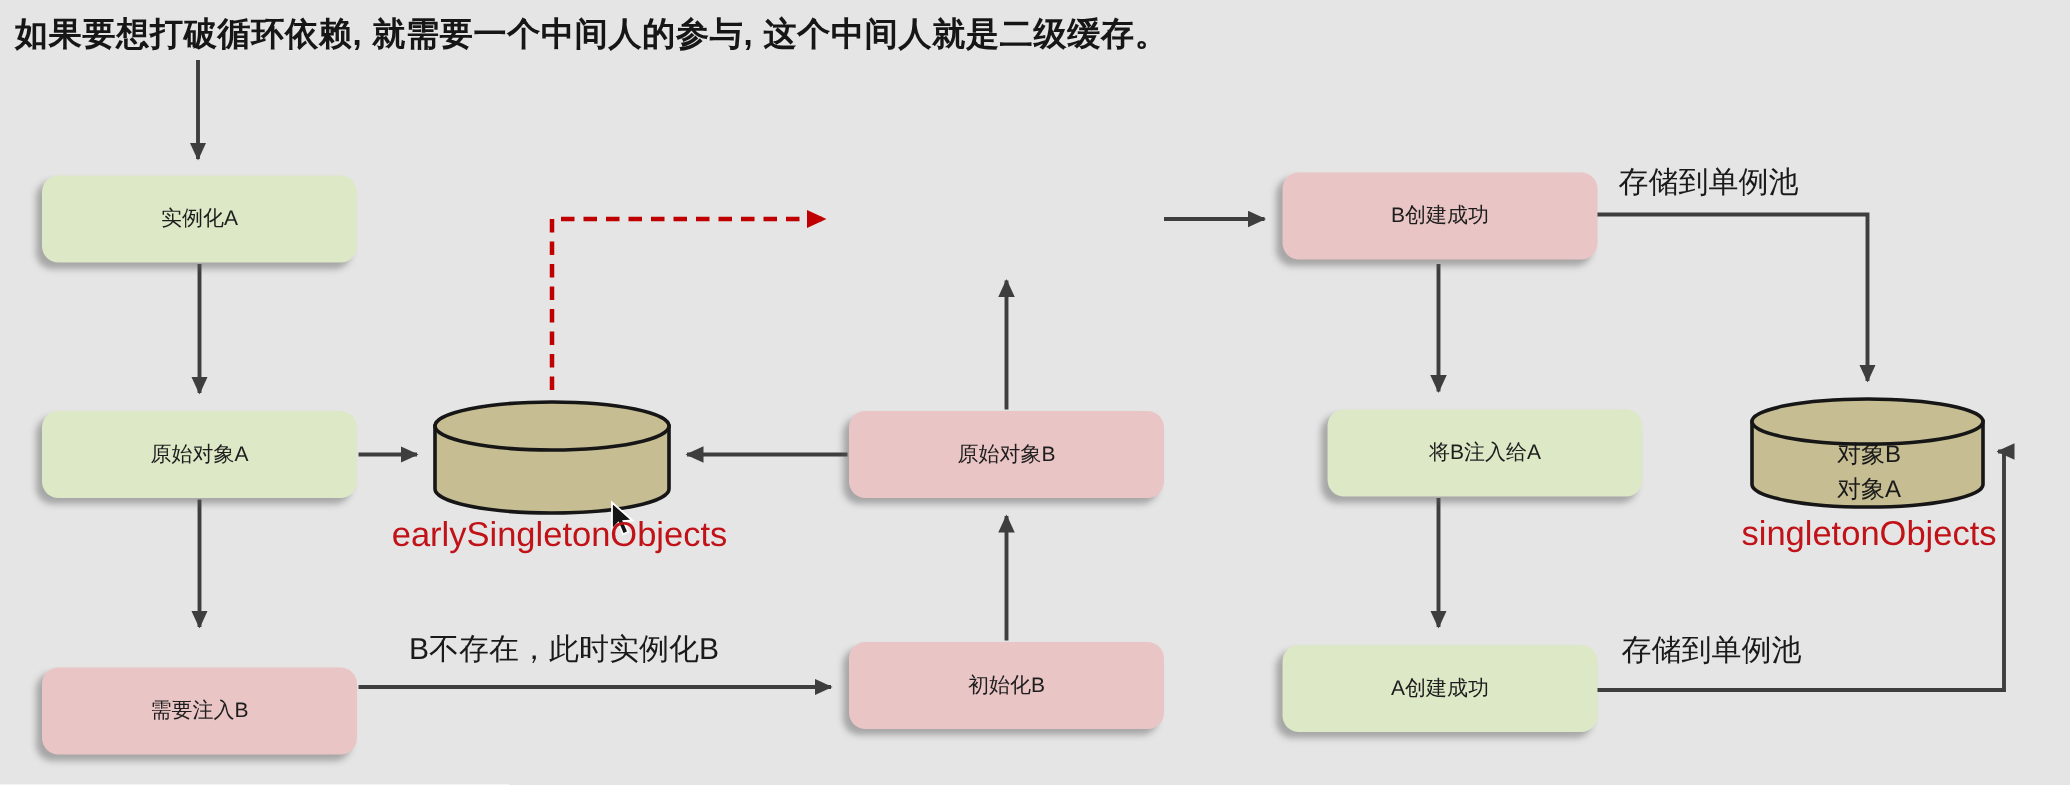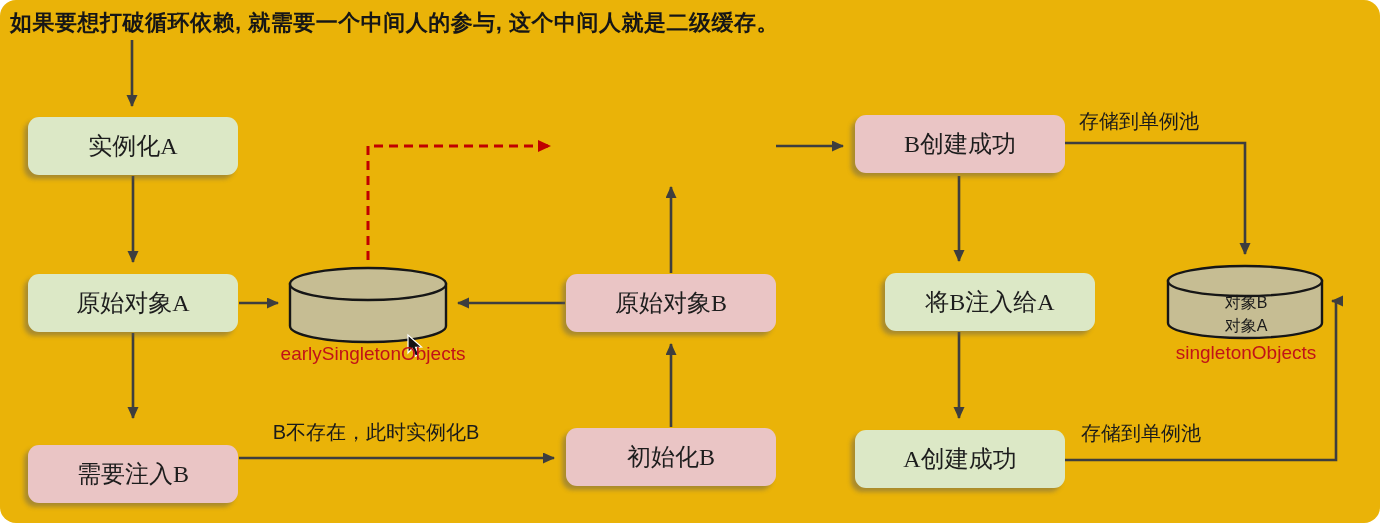--- a/index.html
+++ b/index.html
@@ -1,46 +1,44 @@
 <!DOCTYPE html>
 <html style="--green: #dce8c6; --pink: #eac5c5; --cylinder: #c6bd93; --red_text: #c11218; --dashed_red: #c00000; --arrow: #3e3e3e;"><head>
 <meta charset="utf-8">
 <style>
   html,body{margin:0;padding:0;background:#ffffff;}
   .stage{
     position:relative;
     width:1380px;height:523px;
-    background:#eab308;
+    background:#e5e5e5;
     font-family:"Liberation Sans","DejaVu Sans",sans-serif;
     overflow:hidden;
-    border-radius:16px;
   }
   .title{
     position:absolute;left:10px;top:8px;
     font-size:22px;font-weight:600;color:#161616;letter-spacing:0.5px;
     white-space:nowrap;
   }
   svg.layer{position:absolute;left:0;top:0;}
   .node{
     position:absolute;width:210px;height:58px;
     display:flex;align-items:center;justify-content:center;
     border-radius:11px;
-    font-size:24px;color:#1d1d1d;
+    font-size:14px;color:#1d1d1d;
     box-shadow:-4px 4px 4px rgba(90,90,90,0.45);
-    font-family:Liberation Serif, serif;
   }
   .node.green{background:var(--green,#dce8c6);}
   .node.pink{background:var(--pink,#eac5c5);}
   .edge-label{
     position:absolute;transform:translateX(-50%);
     font-size:20px;color:#1a1a1a;white-space:nowrap;
   }
   .cache-label{
     position:absolute;transform:translateX(-50%);
-    font-size:19px;color:var(--red_text,#c11218);white-space:nowrap;
+    font-size:23px;color:var(--red_text,#c11218);white-space:nowrap;
   }
   .arrow{stroke:var(--arrow,#3e3e3e);stroke-width:2.6;fill:none;}
   .arrow-red{stroke:var(--dashed_red,#c00000);stroke-width:3;fill:none;stroke-dasharray:9 6;}
   .head{fill:var(--arrow,#3e3e3e);}
   .head-red{fill:var(--dashed_red,#c00000);}
   .cyl{fill:var(--cylinder,#c6bd93);stroke:#161616;stroke-width:2.4;}
   .cyl-text{font-size:16px;fill:#1a1a1a;text-anchor:middle;}
 </style>
 </head>
 <body>

